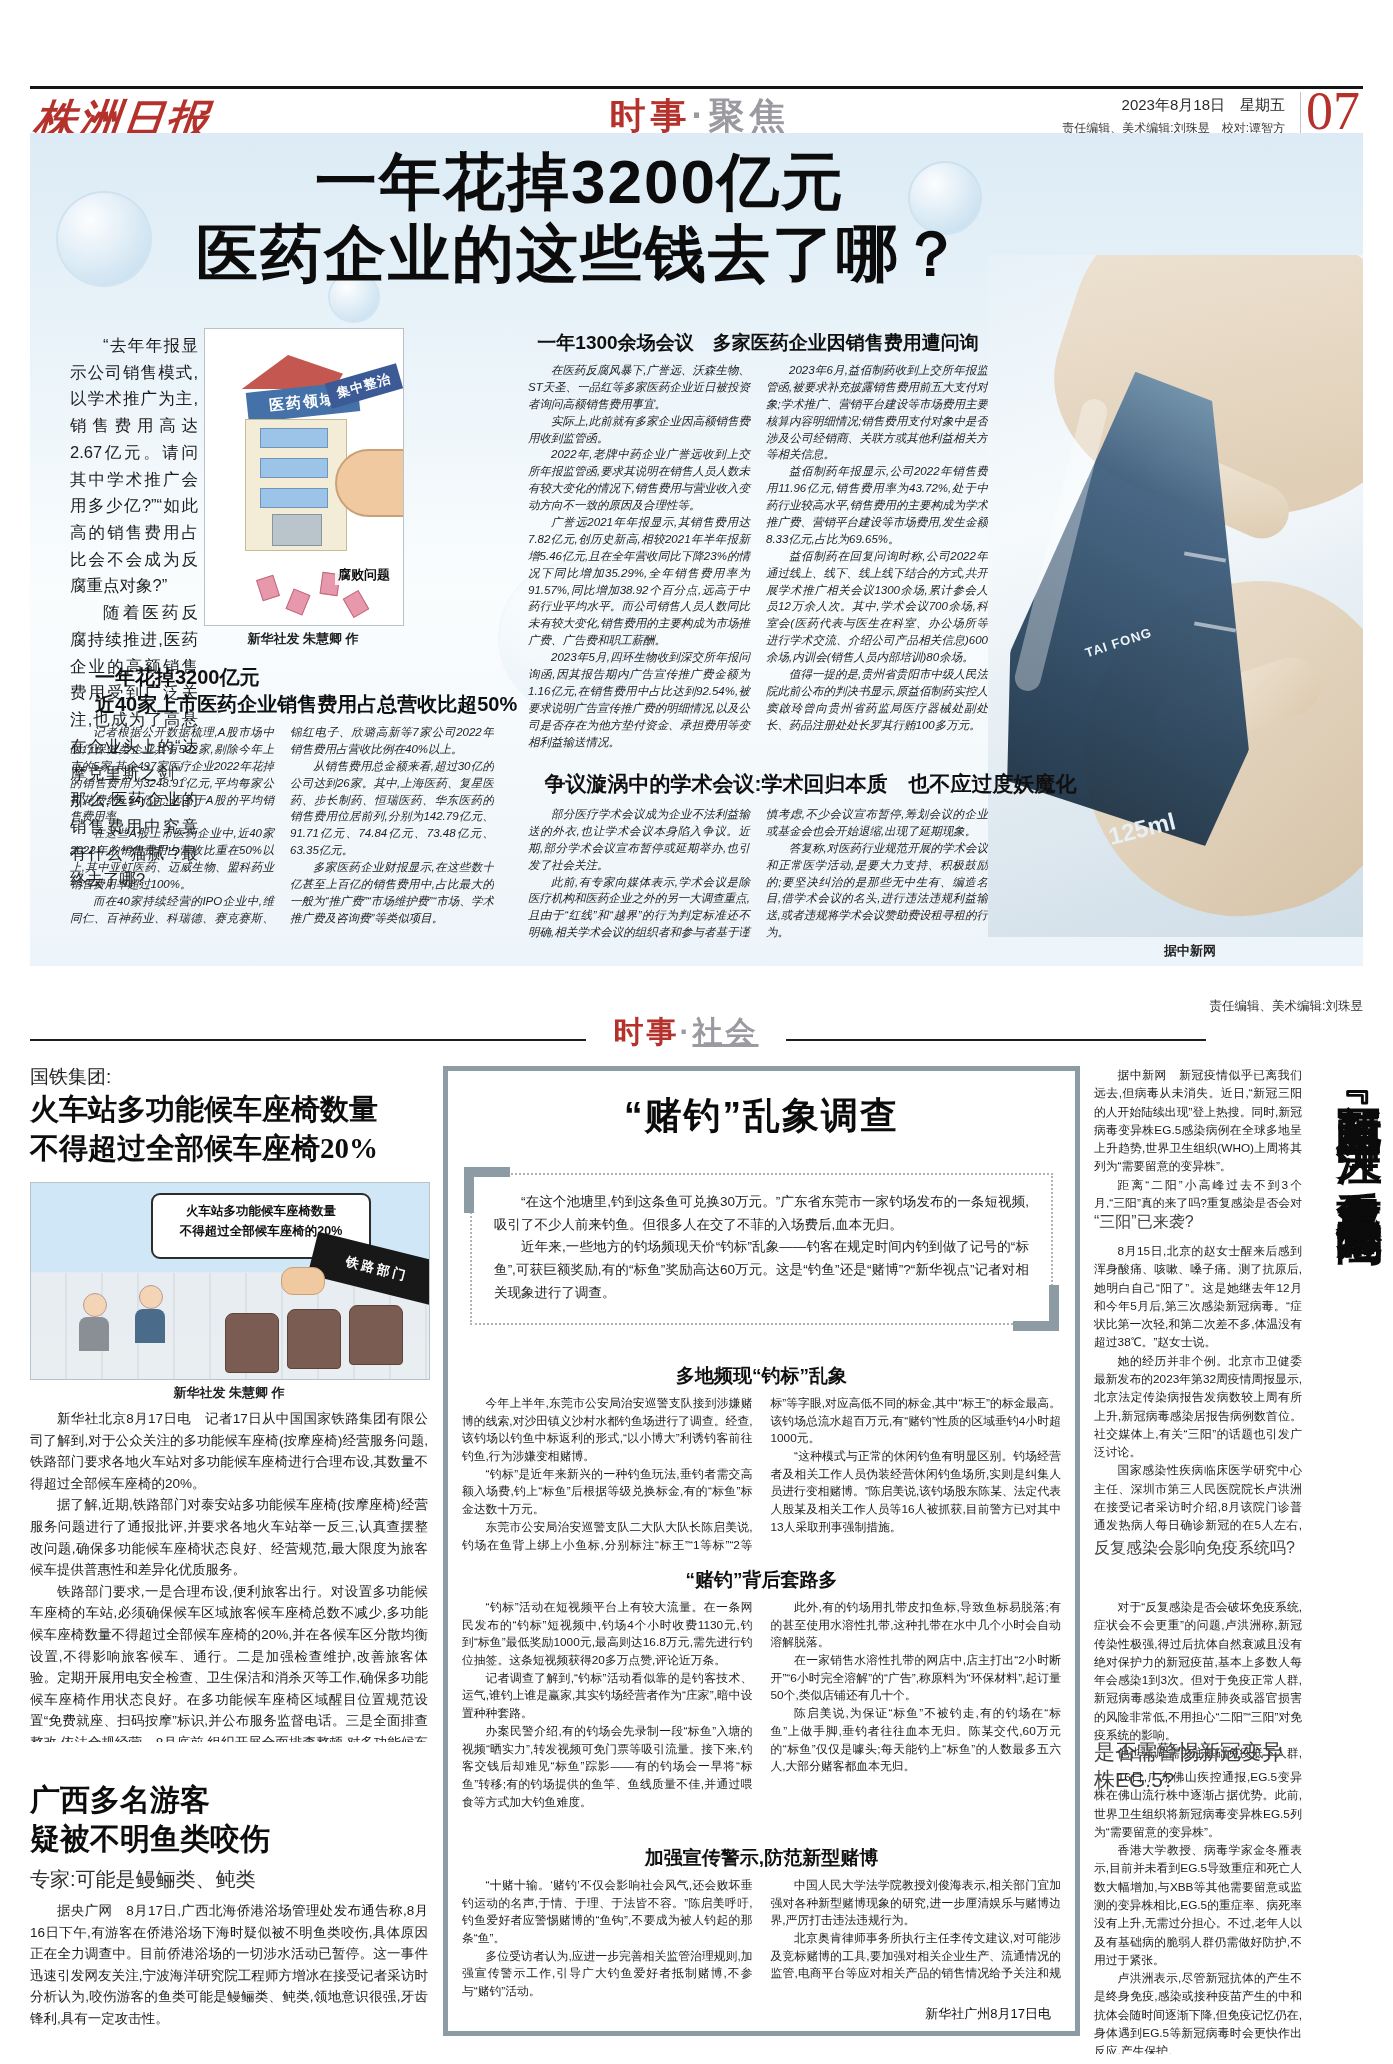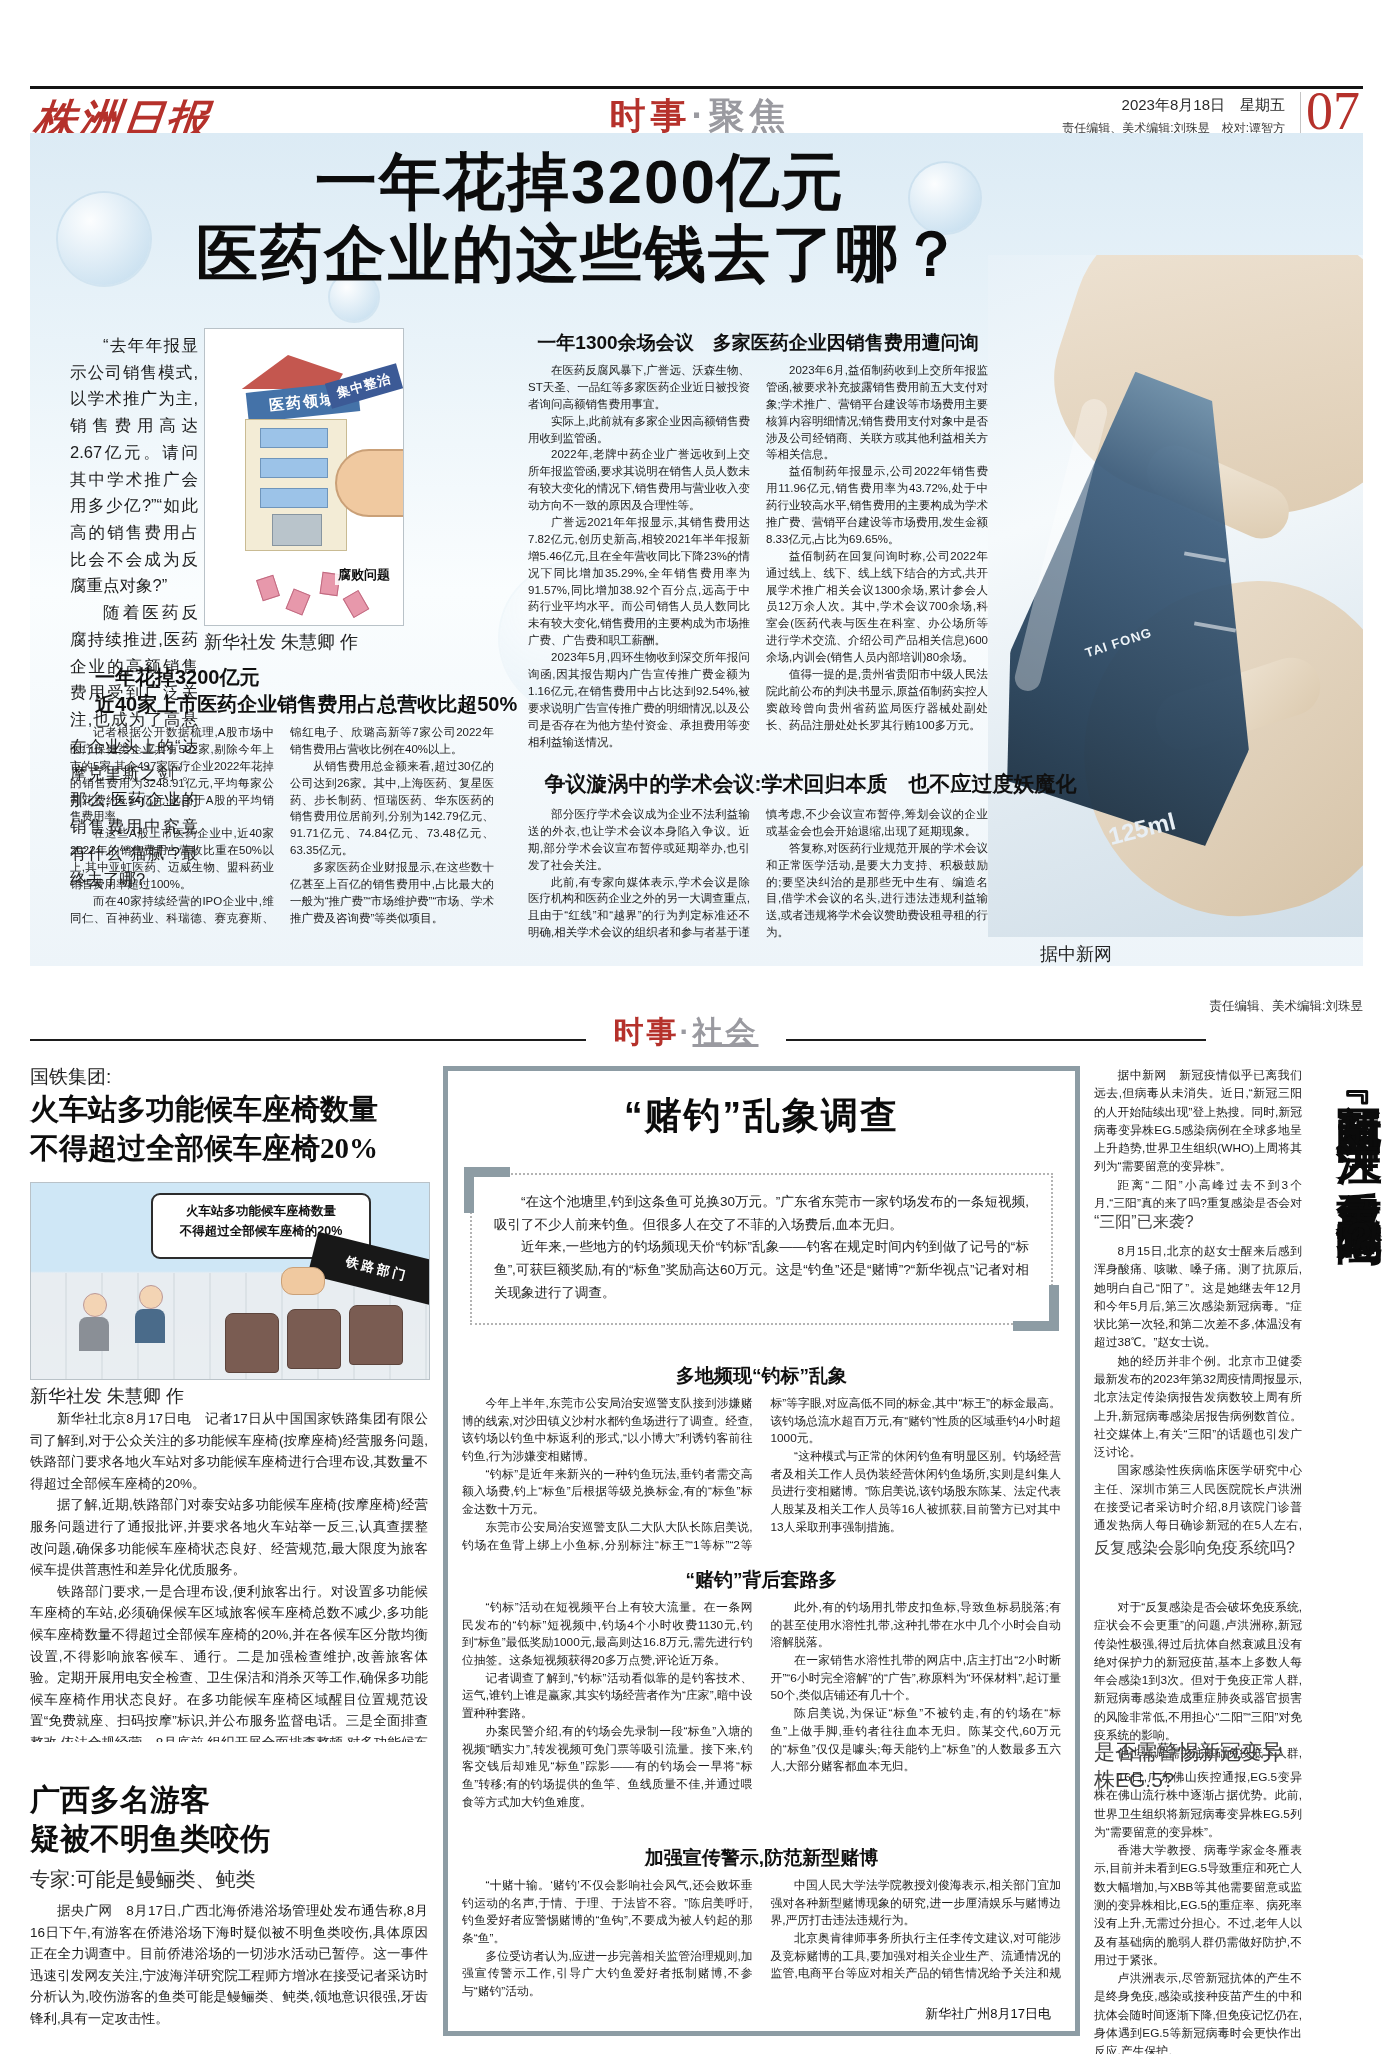--- a/index.html
+++ b/index.html
@@ -38,25 +38,25 @@
   .c1-body{position:absolute;left:40px;top:90px;width:100px;height:130px;background:#f3ecd6;border:1px solid #c9bb93;}
   .c1-win{position:absolute;width:66px;height:18px;background:#9cc3e8;border:1px solid #6f95bb;left:14px;}
   .c1-door{position:absolute;left:26px;bottom:4px;width:48px;height:30px;background:#b9c4cb;border:1px solid #8795a0;}
   .c1-hand{position:absolute;right:-26px;top:120px;width:90px;height:64px;background:#f0c9a0;border:2px solid #caa077;
            border-radius:40px 10px 10px 40px;}
   .c1-banner{position:absolute;right:2px;top:44px;width:74px;height:26px;background:#3c5a96;color:#fff;
              font-size:13px;font-weight:bold;text-align:center;line-height:26px;transform:rotate(-16deg);letter-spacing:1px;}
   .c1-paper{position:absolute;width:16px;height:20px;background:#e798ab;border:1px solid #c06a80;}
   .c1-corrupt{position:absolute;right:10px;bottom:40px;background:rgba(255,255,255,.85);color:#111;
               font-size:13px;font-weight:bold;line-height:1.15;text-align:center;padding:2px 3px;}
-  .caption{font-size:18px;color:#222;text-align:left;}
+  .caption{font-size:13px;color:#222;text-align:center;font-weight:bold;}
   
   .subA-title{left:95px;top:664px;font-size:20px;font-weight:bold;line-height:1.35;color:#101010;}
   .sub-title-c{text-align:center;font-weight:bold;color:#101010;}
-  .body-2col{columns:2;column-gap:16px;column-fill:auto;overflow:hidden;font-size:11.5px;line-height:1.47;}
+  .body-2col{columns:2;column-gap:16px;column-fill:auto;overflow:hidden;font-size:11.5px;line-height:1.47;font-style:italic;}
   .subA-body{left:70px;top:724px;width:424px;height:236px;}
   .subB-title{left:528px;top:330px;width:460px;font-size:19px;}
   .subB-body{left:528px;top:362px;width:460px;height:390px;}
   .subC-title{left:528px;top:770px;width:565px;font-size:21px;z-index:3;}
   .subC-body{left:528px;top:806px;width:460px;height:154px;}
   
   .photo{left:988px;top:255px;width:375px;height:682px;overflow:hidden;z-index:1;
          background:linear-gradient(160deg,#e7f1f8 0%,#f6fafc 35%,#dfe9f0 70%,#cfdde7 100%);}
   .glove1{position:absolute;right:-60px;top:-40px;width:360px;height:300px;background:linear-gradient(150deg,#f0e6d8,#dcc9ae);
           border-radius:48% 52% 60% 40%;transform:rotate(18deg);}

